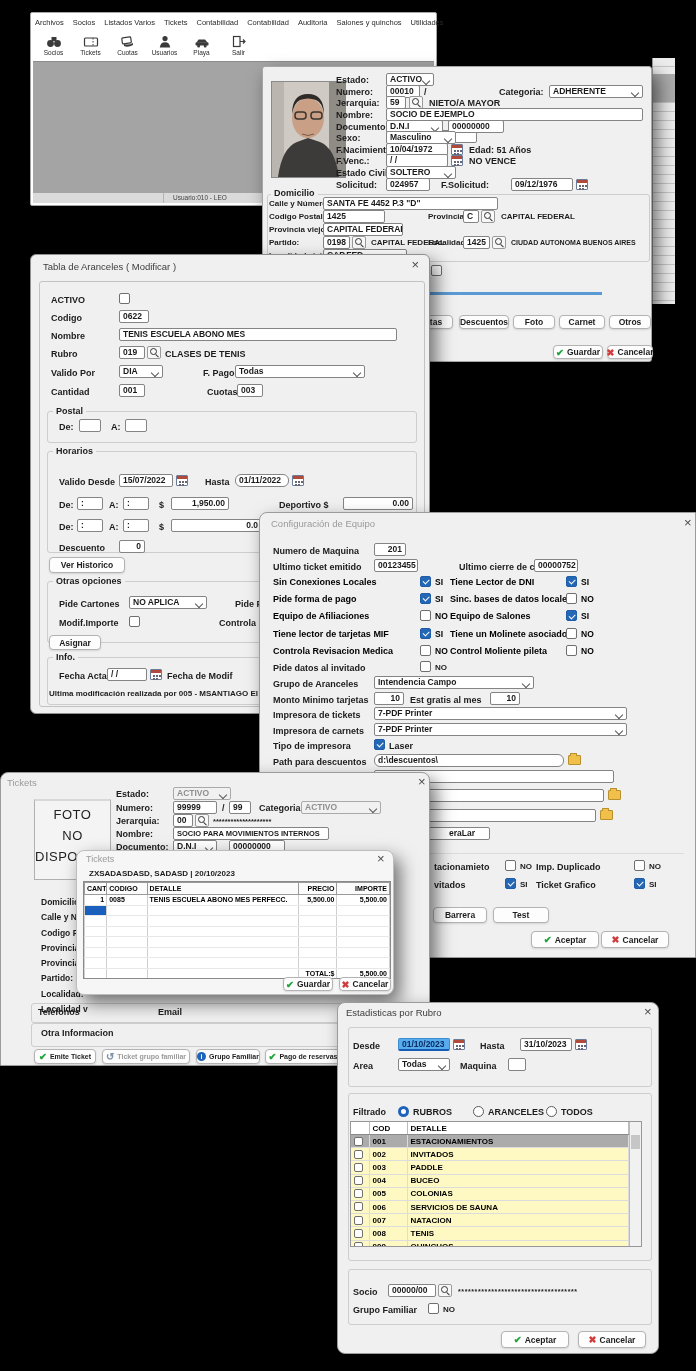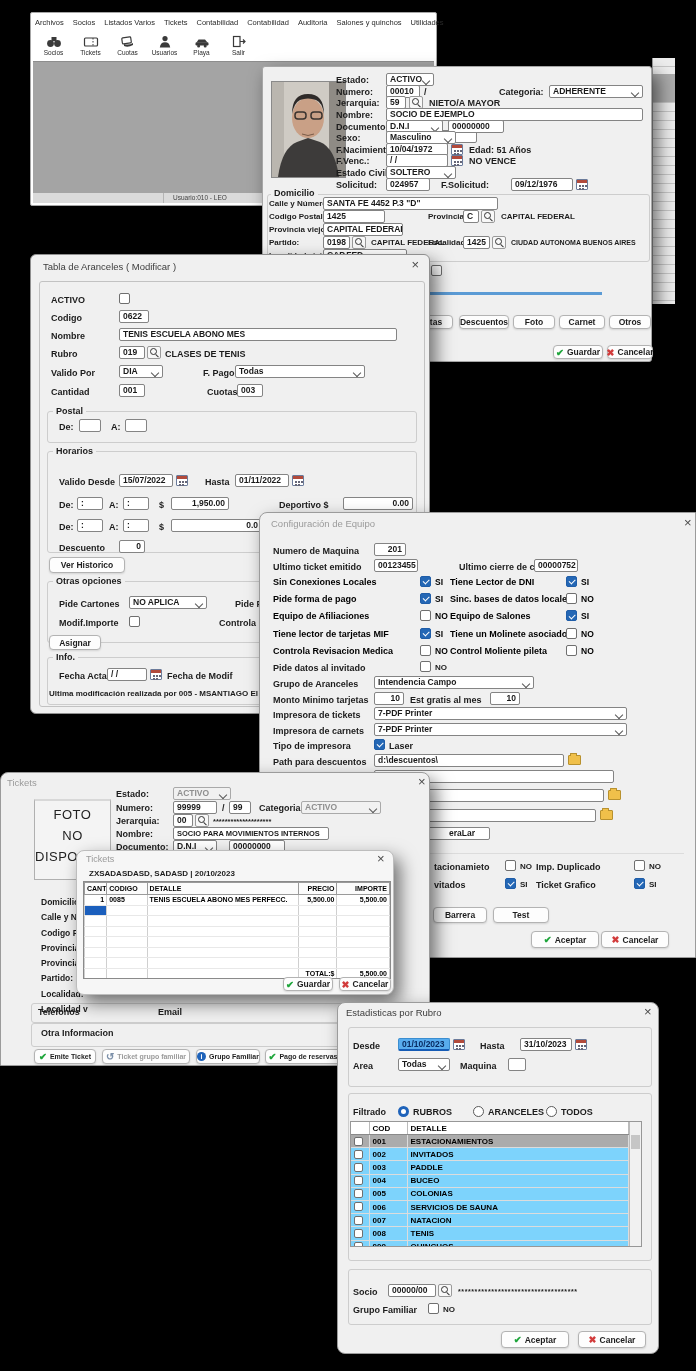--- a/index.html
+++ b/index.html
@@ -79,21 +79,21 @@
   .tblwrap{position:absolute;border:1px solid #8a8a8a;background:#fff;}
   .ttbl{border-collapse:collapse;table-layout:fixed;width:100%;font-weight:bold;}
   .ttbl th{border:1px solid #9a9a9a;background:#fbfbfb;font-size:7px;height:11px;padding:0 2px;
       text-align:left;overflow:hidden;white-space:nowrap;}
   .ttbl td{border-left:1px solid #cfcfcf;border-right:1px solid #cfcfcf;border-bottom:1px solid #e8e8e8;
       font-size:7px;height:9.5px;padding:0 2px;white-space:nowrap;overflow:hidden;}
   .ttbl .num,.ttbl th.num{text-align:right;}
   .ttbl td.on{background:#1b5fbd;}
   .ttbl tr.tot td{border-top:1.5px solid #777;border-bottom:none;}
   
-  .stwrap{position:absolute;border:1px solid #979797;background:#7dd3fc;overflow:hidden;}
+  .stwrap{position:absolute;border:1px solid #979797;background:#fef9c3;overflow:hidden;}
   .stbl{border-collapse:collapse;table-layout:fixed;width:277px;font-weight:bold;}
   .stbl th{border-bottom:1px solid #8a8a8a;border-right:1px solid #bbb;font-size:8px;height:12px;
       text-align:left;padding:0 3px;background:#fff;}
   .stbl td{border-bottom:1px solid #dcdcdc;border-right:1px solid #dcdcdc;font-size:8px;height:12.2px;
       padding:0 3px;white-space:nowrap;overflow:hidden;}
   .stbl tr.on td{background:#ababab;}
   .cbc{position:relative;}
   .sscroll{position:absolute;top:0;right:0;bottom:0;width:11px;background:#f1f1f1;border-left:1px solid #bbb;}
   .sthumb{position:absolute;left:1px;right:1px;top:13px;height:14px;background:#c6c6c6;}
   
@@ -340,21 +340,21 @@
     <div class="fld" style="left:48px;top:164px;width:22px;"></div>
     <span class="lb" style="left:80px;top:167px;">A:</span>
     <div class="fld" style="left:94px;top:164px;width:22px;"></div>
 
     <div class="grp" style="left:16px;top:196px;width:368px;height:100px;"></div>
     <span class="grp-t" style="left:22px;top:191px;">Horarios</span>
     <span class="lb" style="left:28px;top:222px;">Valido Desde</span>
     <div class="fld" style="left:88px;top:219px;width:54px;">15/07/2022</div>
     <i class="cal" style="left:145px;top:220px;"></i>
     <span class="lb" style="left:174px;top:222px;">Hasta</span>
-    <div class="fld" style="left:204px;top:219px;width:54px;">01/11/2022</div>
+    <div class="fld" style="left:204px;top:219px;width:54px;border-radius:6px;">01/11/2022</div>
     <i class="cal" style="left:261px;top:220px;"></i>
     <span class="lb" style="left:28px;top:245px;">De:</span>
     <div class="fld" style="left:46px;top:242px;width:26px;">:</div>
     <span class="lb" style="left:78px;top:245px;">A:</span>
     <div class="fld" style="left:92px;top:242px;width:26px;">:</div>
     <span class="lb" style="left:128px;top:245px;">$</span>
     <div class="fld rt" style="left:140px;top:242px;width:58px;">1,950.00</div>
     <span class="lb" style="left:248px;top:245px;">Deportivo $</span>
     <div class="fld rt" style="left:312px;top:242px;width:70px;">0.00</div>
     <span class="lb" style="left:28px;top:267px;">De:</span>
@@ -456,21 +456,21 @@
     <span class="lb" style="left:150px;top:182px;">Est gratis al mes</span>
     <div class="fld rt" style="left:230px;top:179px;width:30px;">10</div>
     <span class="lb" style="left:13px;top:197px;">Impresora de tickets</span>
     <div class="fld dd" style="left:114px;top:194px;width:253px;"><span>7-PDF Printer</span><i class="chev"></i></div>
     <span class="lb" style="left:13px;top:213px;">Impresora de carnets</span>
     <div class="fld dd" style="left:114px;top:210px;width:253px;"><span>7-PDF Printer</span><i class="chev"></i></div>
     <span class="lb" style="left:13px;top:228px;">Tipo de impresora</span>
     <span class="cb on" style="left:114px;top:226px;"></span>
     <span class="lb" style="left:129px;top:228px;">Laser</span>
     <span class="lb" style="left:13px;top:244px;">Path para descuentos</span>
-    <div class="fld" style="left:114px;top:241px;width:190px;">d:\descuentos\</div>
+    <div class="fld" style="left:114px;top:241px;width:190px;border-radius:6px;">d:\descuentos\</div>
     <i class="folder" style="left:308px;top:242px;"></i>
     <span class="lb" style="left:13px;top:260px;">Path server sede</span>
     <div class="fld" style="left:114px;top:257px;width:240px;"></div>
     <div class="fld" style="left:20px;top:276px;width:324px;"></div>
     <i class="folder" style="left:348px;top:277px;"></i>
     <div class="fld" style="left:20px;top:296px;width:316px;"></div>
     <i class="folder" style="left:340px;top:297px;"></i>
     <div class="fld rt" style="left:20px;top:314px;width:210px;padding-right:14px;">eraLar</div>
     <div class="sep" style="left:12px;top:340px;width:412px;"></div>
     <span class="lb" style="left:174px;top:349px;">tacionamieto</span>

